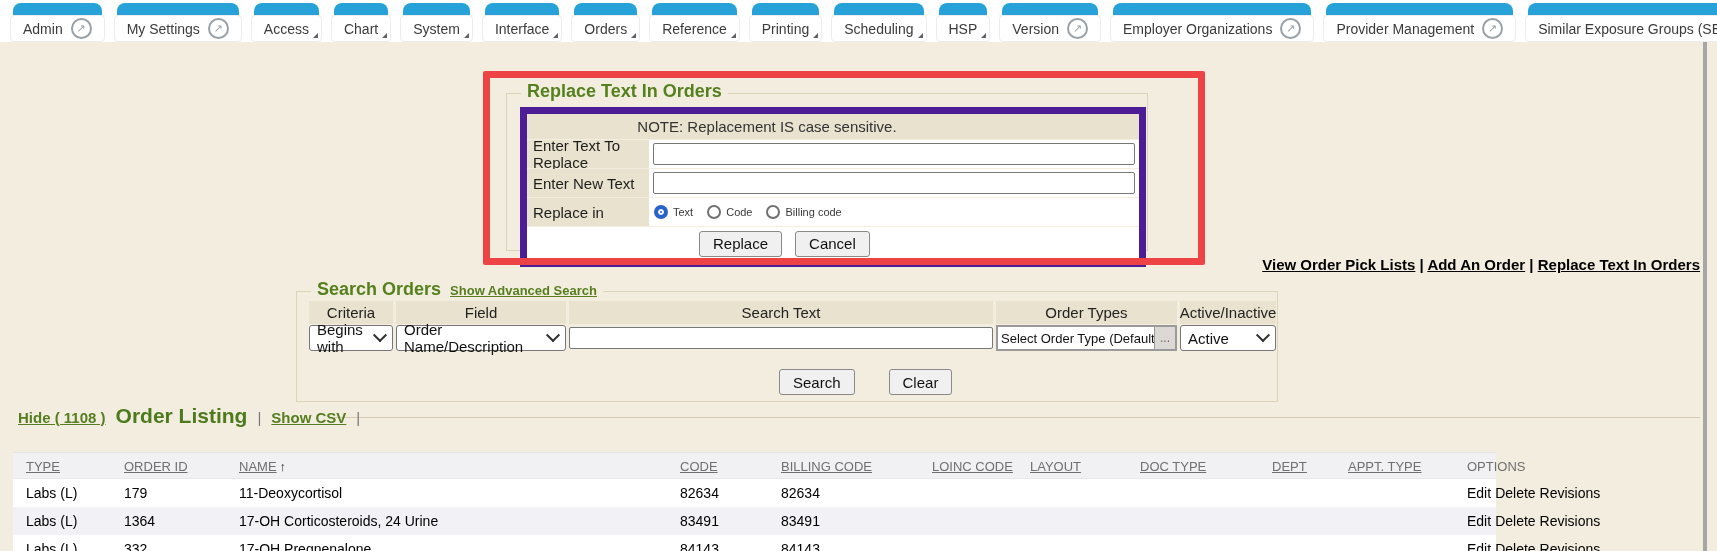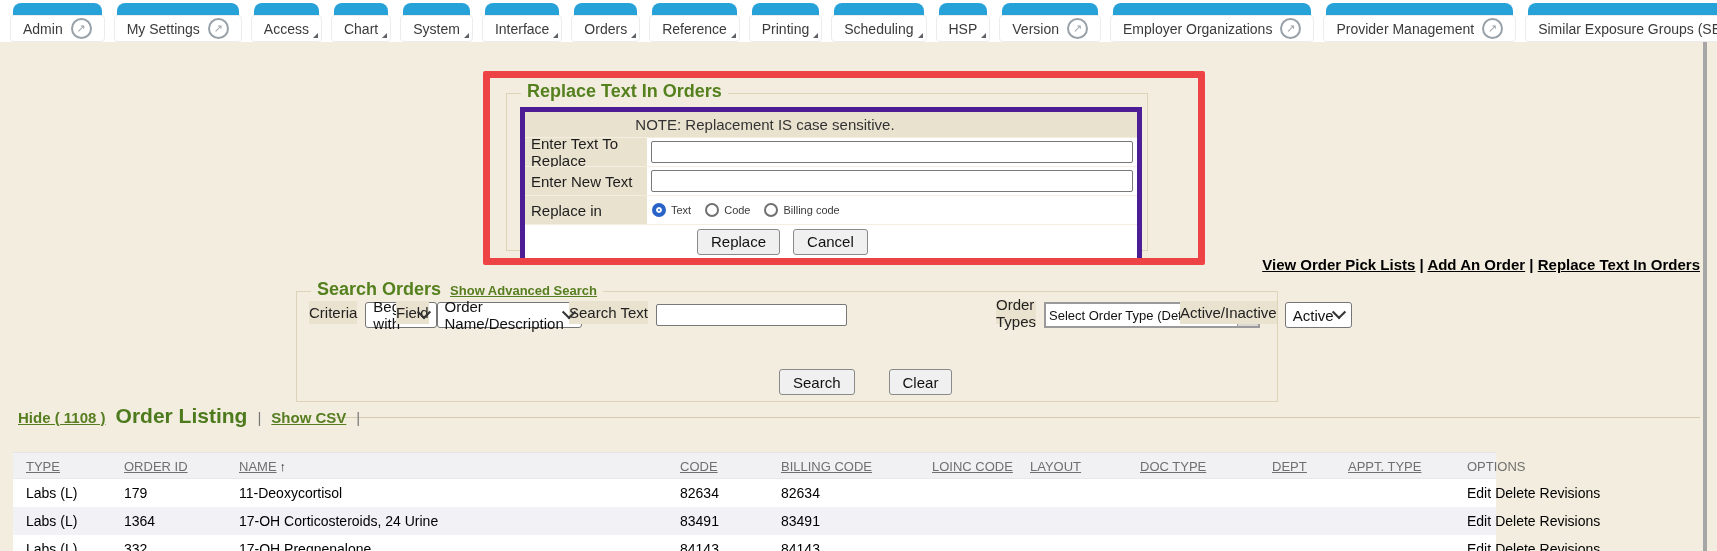--- a/index.html
+++ b/index.html
@@ -25,21 +25,21 @@
            border:7px solid #ee4344;border-radius:2px;box-sizing:border-box;z-index:6;}
 
   
   .fs{position:absolute;border:1px solid #dcd3b8;}
   .fs-legend{position:absolute;left:14px;top:-13px;background:#f2edde;padding:0 6px;
              display:flex;align-items:baseline;gap:9px;white-space:nowrap;}
   .fs-title{font-size:18px;font-weight:700;color:#55801e;}
   .fs-link{font-size:13px;font-weight:700;color:#567d1f;text-decoration:underline;cursor:pointer;}
 
   .replace-fs{left:506px;top:93px;width:640px;height:156px;}
-  .form-table{position:absolute;left:13px;top:13px;width:612px;background:#0369a1;border:5px solid #4c1d95;}
+  .form-table{position:absolute;left:13px;top:13px;width:612px;background:#0369a1;border:7px solid #4c1d95;}
   .note-row{height:25px;background:#e9e2cf;display:flex;align-items:center;justify-content:center;
             font-size:15px;color:#333;}
   .note-row span{margin-right:132px;}
   .f-row{display:flex;height:28px;border-top:1px solid #f3eee0;background:#fff;}
   .f-label{width:122px;flex:none;background:#e9e2cf;display:flex;align-items:center;
            padding-left:6px;font-size:15px;color:#1d1d1d;box-sizing:border-box;}
   .f-field{flex:1;display:flex;align-items:center;padding:0 4px;}
   .txt-input{width:100%;height:22px;border:1px solid #787878;border-radius:2px;box-sizing:border-box;
              font-family:"Liberation Sans",sans-serif;font-size:14px;padding:0 4px;}
   .radio-group{display:flex;align-items:center;gap:14px;padding-left:5px;}
@@ -54,21 +54,21 @@
        font-family:"Liberation Sans",sans-serif;}
 
   
   .action-links{position:absolute;top:256px;left:0;width:1700px;text-align:right;
                 font-size:15px;font-weight:700;color:#000;white-space:nowrap;z-index:7;}
   .action-links a{color:#000;text-decoration:underline;cursor:pointer;}
 
   
   .search-fs{left:296px;top:291px;width:980px;height:109px;}
   .search-grid{position:absolute;left:12px;top:9px;display:flex;gap:3px;}
-  .s-col{display:flex;flex-direction:row;gap:8px;}
+  .s-col{display:flex;flex-direction:column;gap:0;}
   .s-head{height:23px;background:#e9e2cf;display:flex;align-items:center;justify-content:center;
           font-size:15px;color:#222;}
   .s-ctl{height:28px;display:flex;align-items:center;}
   .select{height:26px;width:100%;border:1px solid #767676;border-radius:3px;background:#fff;
           display:flex;align-items:center;justify-content:space-between;padding:0 7px;
           font-size:15px;color:#111;box-sizing:border-box;cursor:pointer;}
   .chev{width:8px;height:8px;border-right:2px solid #333;border-bottom:2px solid #333;
         transform:rotate(45deg) translate(-2px,-2px);flex:none;}
   .ot-box{height:26px;width:100%;border:2px solid #9a9a9a;background:#fff;display:flex;
           align-items:center;box-sizing:border-box;}

